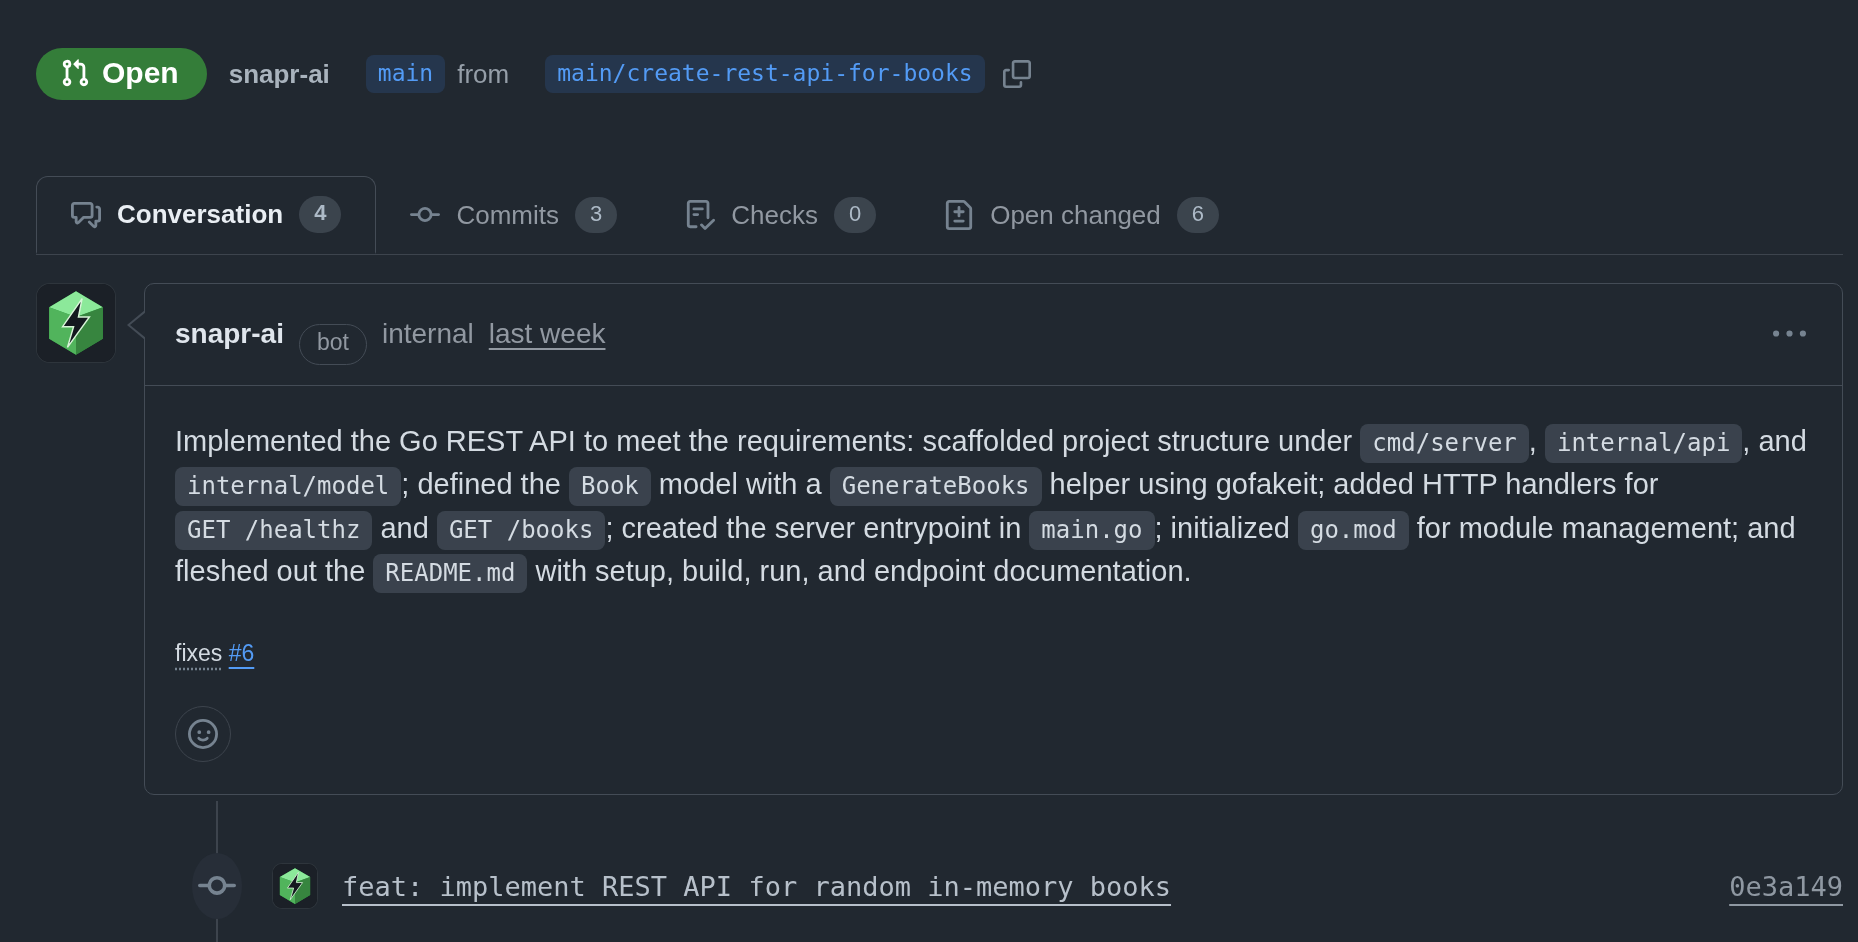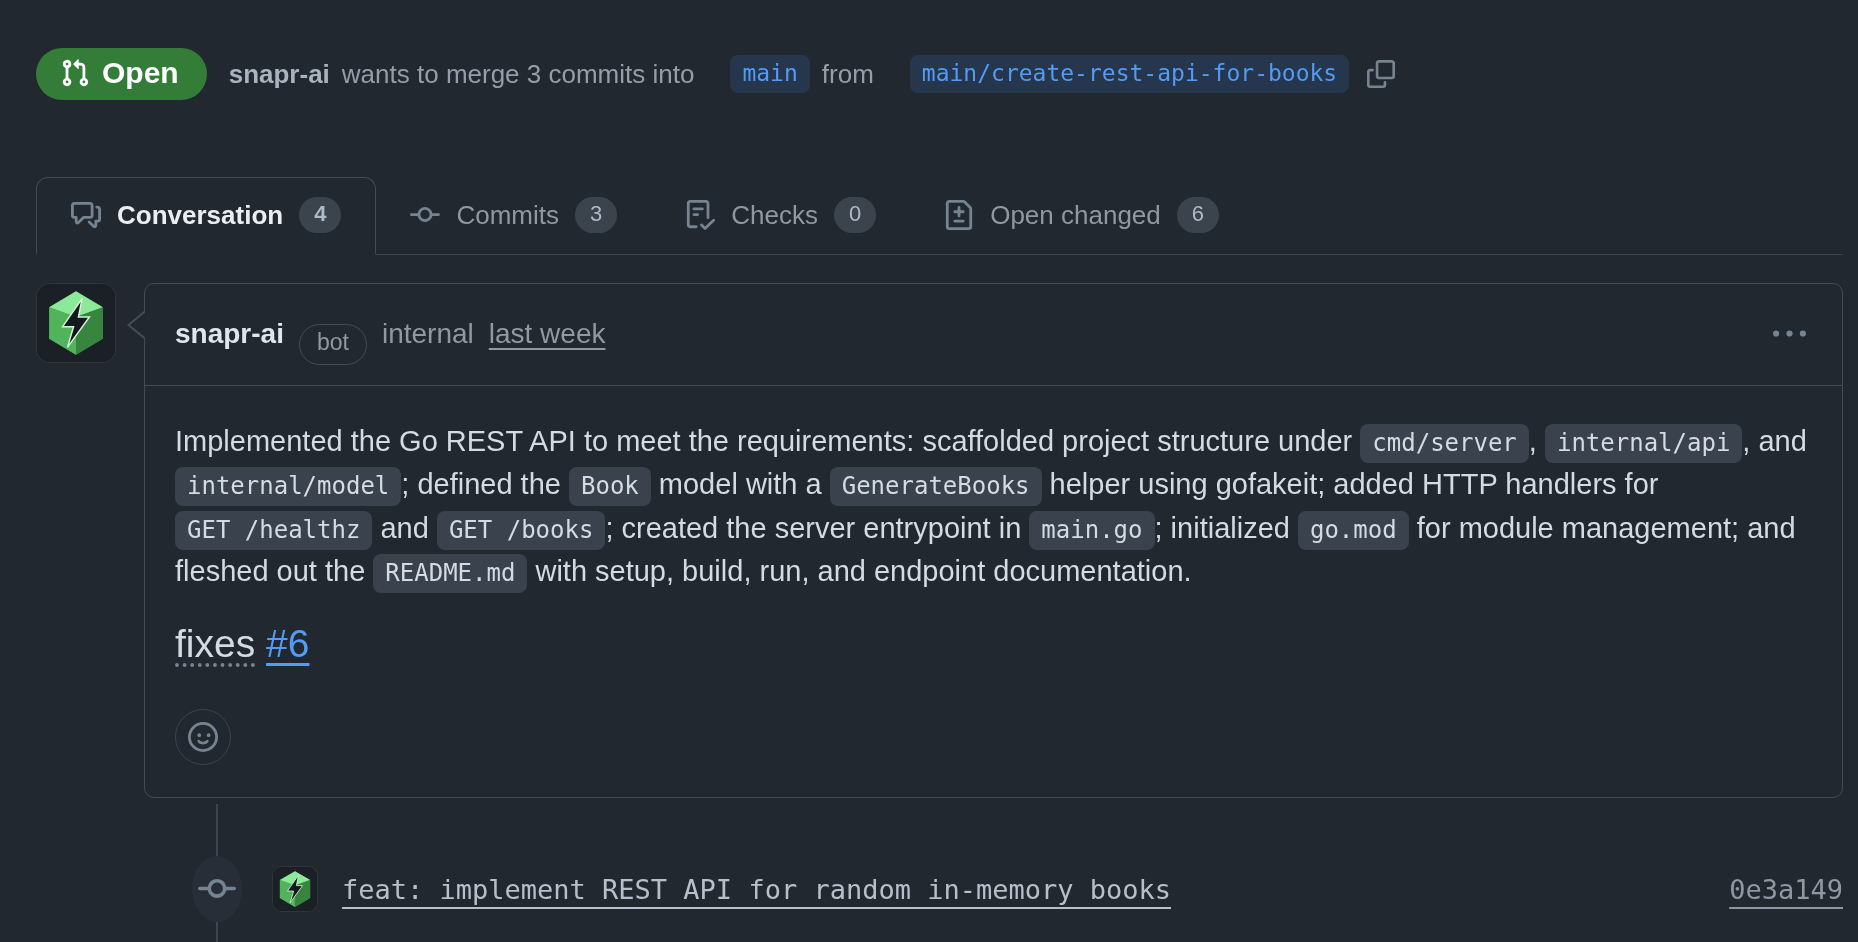--- a/index.html
+++ b/index.html
@@ -27,21 +27,21 @@
   .merge-line .author { font-weight:700; color:#a9b3bd; }
   .branch-pill {
     font-family:"DejaVu Sans Mono", monospace; font-size:23px; color:#539bf5;
     background:rgba(65,132,228,0.16); border-radius:8px; padding:5px 12px 7px;
     text-decoration:none; white-space:nowrap;margin-left:24px;
   }
   .copy-btn { background:none; border:none; cursor:pointer; color:#768390; margin-left:6px; display:inline-flex; }
   .copy-btn svg { width:28px; height:28px; }
 
   
-  .tabs { display:flex; align-items:center; margin-top:76px; border-bottom:1px solid #3d444d; padding-left:0; }
+  .tabs { display:flex; align-items:flex-start; margin-top:76px; border-bottom:1px solid #3d444d; padding-left:0; }
   .tab {
     display:flex; align-items:center; gap:16px; font-size:26px; color:#9198a1;
     padding:0 34px; height:78px; background:transparent; border:none; cursor:pointer;
     font-family:"Liberation Sans", sans-serif;
   }
   .tab svg { width:30px; height:30px; color:#768390; flex:none; }
   .tab .counter {
     background:rgba(99,110,123,0.4); color:#adbac7; font-size:22px;
     border-radius:999px; padding:3px 15px 5px; line-height:1.3;
   }
@@ -78,21 +78,21 @@
   .bot-pill { border:1px solid #444c56; border-radius:999px; padding:3px 17px 6px; font-size:23px; color:#9198a1; line-height:1.3;margin-top:20px; }
   .c-time { color:#9198a1; text-decoration:underline; text-underline-offset:5px; cursor:pointer; }
   .kebab { margin-left:auto; background:none; border:none; color:#768390; cursor:pointer; display:flex; padding:6px; }
   .kebab svg { width:33px; height:33px; }
 
   .bubble-body { padding:34px 30px 32px; font-size:29px; line-height:1.5; color:#d4dbe2; }
   .bubble-body code {
     font-family:"DejaVu Sans Mono", monospace; font-size:24px; color:#d4dbe2;
     background:rgba(110,122,136,0.33); border-radius:8px; padding:5px 12px 6px; white-space:nowrap;
   }
-  .fixes-line { margin-top:21px; font-size:39px; }
+  .fixes-line { margin-top:42px; font-size:23px; }
   .fixes-word { text-decoration:underline dotted; text-decoration-color:#768390; text-underline-offset:7px; }
   .issue-link { color:#539bf5; text-decoration:underline; text-underline-offset:6px; }
   .reaction-row { margin-top:36px; }
   .smiley-btn {
     width:56px; height:56px; border-radius:50%; border:1px solid #3d444d; background:transparent;
     display:flex; align-items:center; justify-content:center; color:#768390; cursor:pointer;
   }
   .smiley-btn svg { width:30px; height:30px; }
 
   
@@ -121,21 +121,20 @@
     <span class="state-badge">
       <span style="display:inline-flex;">
         <svg viewBox="0 0 16 16" fill="currentColor" aria-hidden="true">
             <path d="M1.5 3.25a2.25 2.25 0 1 1 3 2.122v5.256a2.251 2.251 0 1 1-1.5 0V5.372A2.25 2.25 0 0 1 1.5 3.25Zm5.677-.177L9.573.677A.25.25 0 0 1 10 .854V2.5h1A2.5 2.5 0 0 1 13.5 5v5.628a2.251 2.251 0 1 1-1.5 0V5a1 1 0 0 0-1-1h-1v1.646a.25.25 0 0 1-.427.177L7.177 3.427a.25.25 0 0 1 0-.354ZM3.75 2.5a.75.75 0 1 0 0 1.5.75.75 0 0 0 0-1.5Zm0 9.5a.75.75 0 1 0 0 1.5.75.75 0 0 0 0-1.5Zm8.25.75a.75.75 0 1 0 1.5 0 .75.75 0 0 0-1.5 0Z"></path>
           </svg>
       </span>
       <span>Open</span>
     </span>
     <span class="merge-line">
       <a class="author">snapr-ai</a>
-      <span>wants to merge 3 commits into</span>
       <a class="branch-pill">main</a>
       <span>from</span>
       <a class="branch-pill">main/create-rest-api-for-books</a>
       <button class="copy-btn">
         <span style="display:inline-flex;">
           <svg viewBox="0 0 16 16" fill="currentColor" aria-hidden="true">
               <path d="M0 6.75C0 5.784.784 5 1.75 5h1.5a.75.75 0 0 1 0 1.5h-1.5a.25.25 0 0 0-.25.25v7.5c0 .138.112.25.25.25h7.5a.25.25 0 0 0 .25-.25v-1.5a.75.75 0 0 1 1.5 0v1.5A1.75 1.75 0 0 1 9.25 16h-7.5A1.75 1.75 0 0 1 0 14.25Zm5-5C5 .784 5.784 0 6.75 0h7.5C15.216 0 16 .784 16 1.75v7.5A1.75 1.75 0 0 1 14.25 11h-7.5A1.75 1.75 0 0 1 5 9.25Zm1.75-.25a.25.25 0 0 0-.25.25v7.5c0 .138.112.25.25.25h7.5a.25.25 0 0 0 .25-.25v-7.5a.25.25 0 0 0-.25-.25Z"></path>
             </svg>
         </span>
       </button>

